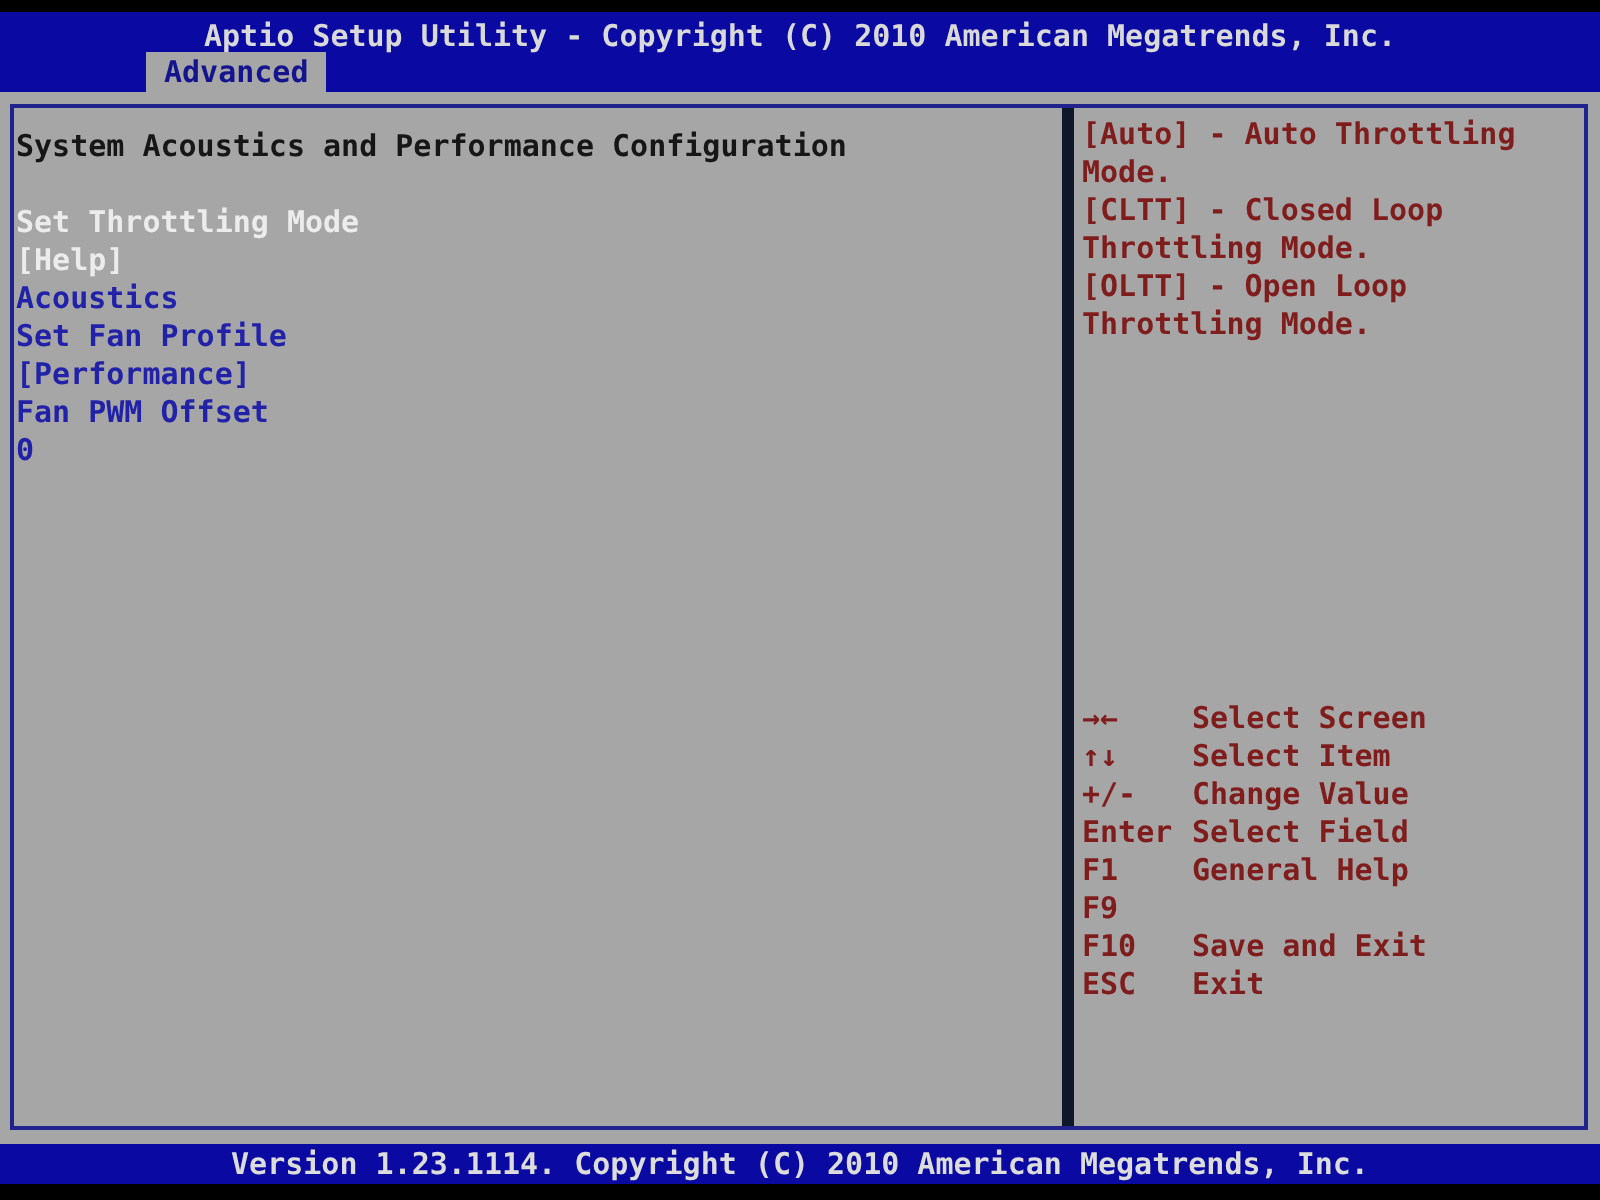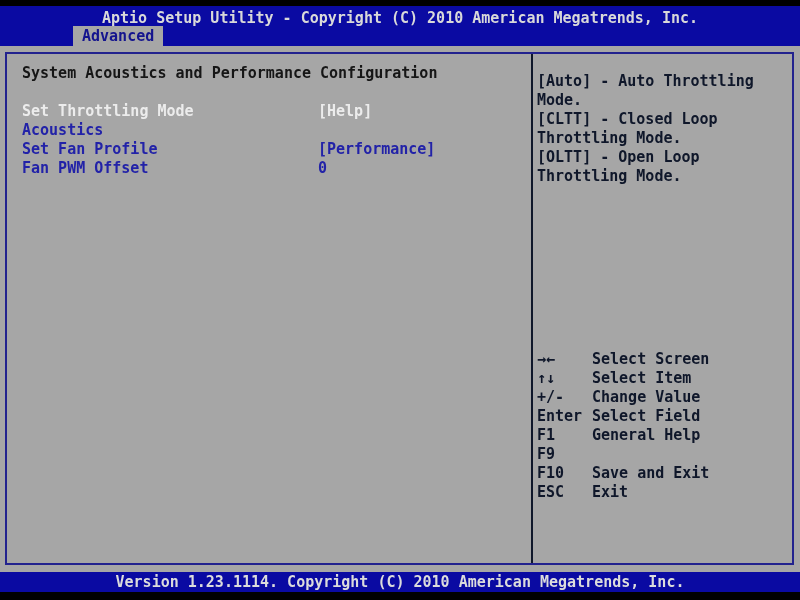--- a/index.html
+++ b/index.html
@@ -25,29 +25,29 @@
   
   .mainarea {
     position:absolute; left:0; top:46px; width:800px; height:526px;
     background:#a6a6a6;
   }
   .frame {
     position:absolute; left:5px; top:6px; width:789px; height:513px;
     border:2px solid #22228e; display:flex;
   }
   .left-pane {
-    width:524px; height:100%; padding:10px 0 0 15px; color:#2222a8;
+    width:524px; height:100%; padding:10px 0 0 1px; color:#2222a8;
   }
   .right-pane {
-    flex:1; height:100%; border-left:2px solid #0f172a;
-    padding:18px 2px 0 4px; color:#0f172a; position:relative;
+    flex:1; height:100%; border-left:6px solid #0f172a;
+    padding:4px 2px 0 4px; color:#7f1d1d; position:relative;
   }
   .heading { color:#161616; line-height:19px; }
   .items { margin-top:19px; }
-  .item-row { display:flex; line-height:19px; cursor:default; }
+  .item-row { display:flex; line-height:19px; cursor:default;flex-direction:column; }
   .item-label { width:296px; }
   .item-row.selected { color:#ececec; }
   .help-line { line-height:19px; word-spacing:0; }
   .legend { position:absolute; left:4px; top:296px; }
   .legend-row { display:flex; line-height:19px; }
   .legend-key { width:55px; }
   
   .statusbar {
     position:absolute; left:0; top:572px; width:800px; height:20px;
     background:#0a0aa2; color:#dcdcdc; text-align:center; line-height:20px;

